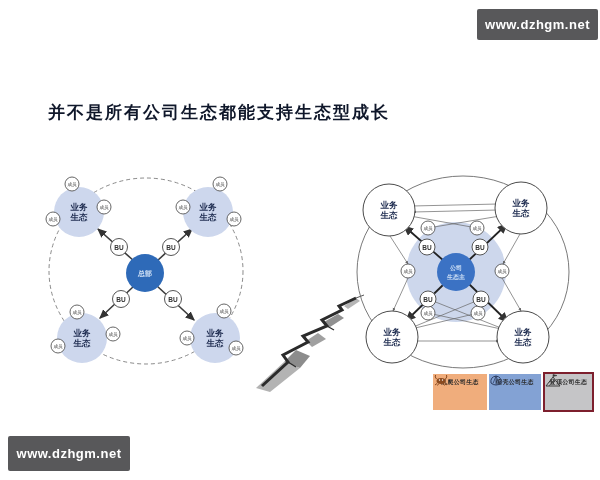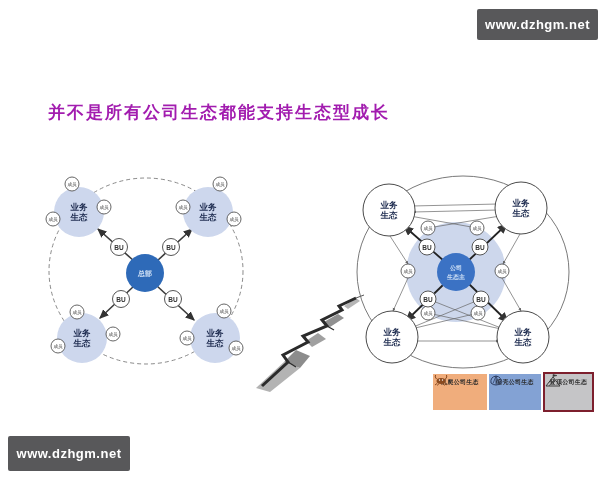--- a/index.html
+++ b/index.html
@@ -3,21 +3,21 @@
 <meta charset="utf-8">
 <style>
   html,body{margin:0;padding:0;}
   .slide{position:relative;width:600px;height:480px;background:#ffffff;overflow:hidden;
          font-family:"Liberation Sans",sans-serif;}
   .wm{position:absolute;background:#58585a;color:#fff;font-weight:bold;font-size:13px;
       display:flex;align-items:center;justify-content:center;border-radius:2px;letter-spacing:.5px;}
   .wm-tr{left:477px;top:9px;width:121px;height:31px;}
   .wm-bl{left:8px;top:436px;width:122px;height:35px;}
   .title{position:absolute;left:48px;top:101px;font-family:Liberation Mono, monospace;font-weight:bold;
-         font-size:17px;color:#a21caf;letter-spacing:2px;white-space:nowrap;}
+         font-size:17px;color:#0f172a;letter-spacing:2px;white-space:nowrap;}
   svg{position:absolute;left:0;top:0;}
   .lg-box{display:flex;flex-direction:column;align-items:center;justify-content:space-between;
           padding:4px 2px 3px 2px;box-sizing:border-box;}
   .lg-1{position:absolute;left:433px;top:374px;width:54px;height:36px;background:#f0ad7c;}
   .lg-2{position:absolute;left:489px;top:374px;width:52px;height:36px;background:#83a2d4;}
   .lg-3{position:absolute;left:543px;top:372px;width:51px;height:40px;background:#c5c5c7;
         border:2px solid #7d1f2d;}
   .lg-label{font-size:6px;font-weight:bold;color:#2a2a2a;white-space:nowrap;letter-spacing:.3px;}
   .node-label{font-weight:bold;fill:#1d2b4f;}
 </style>

